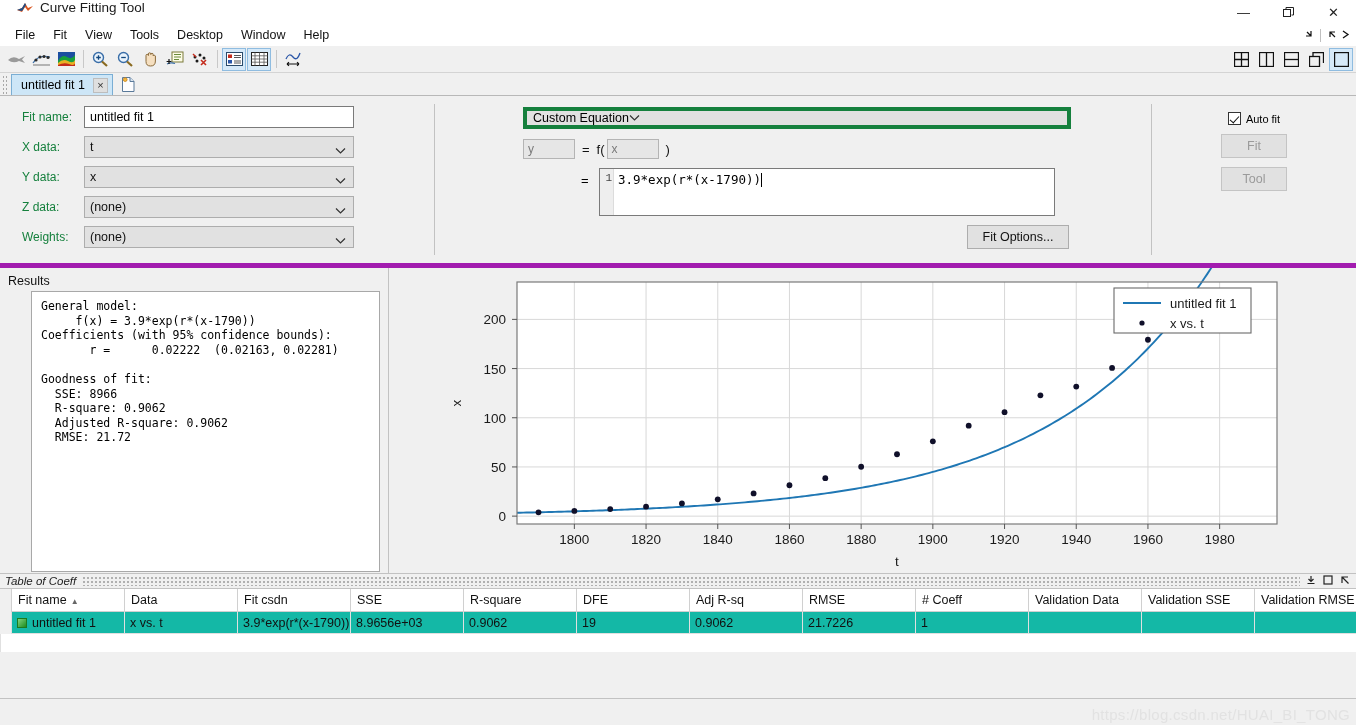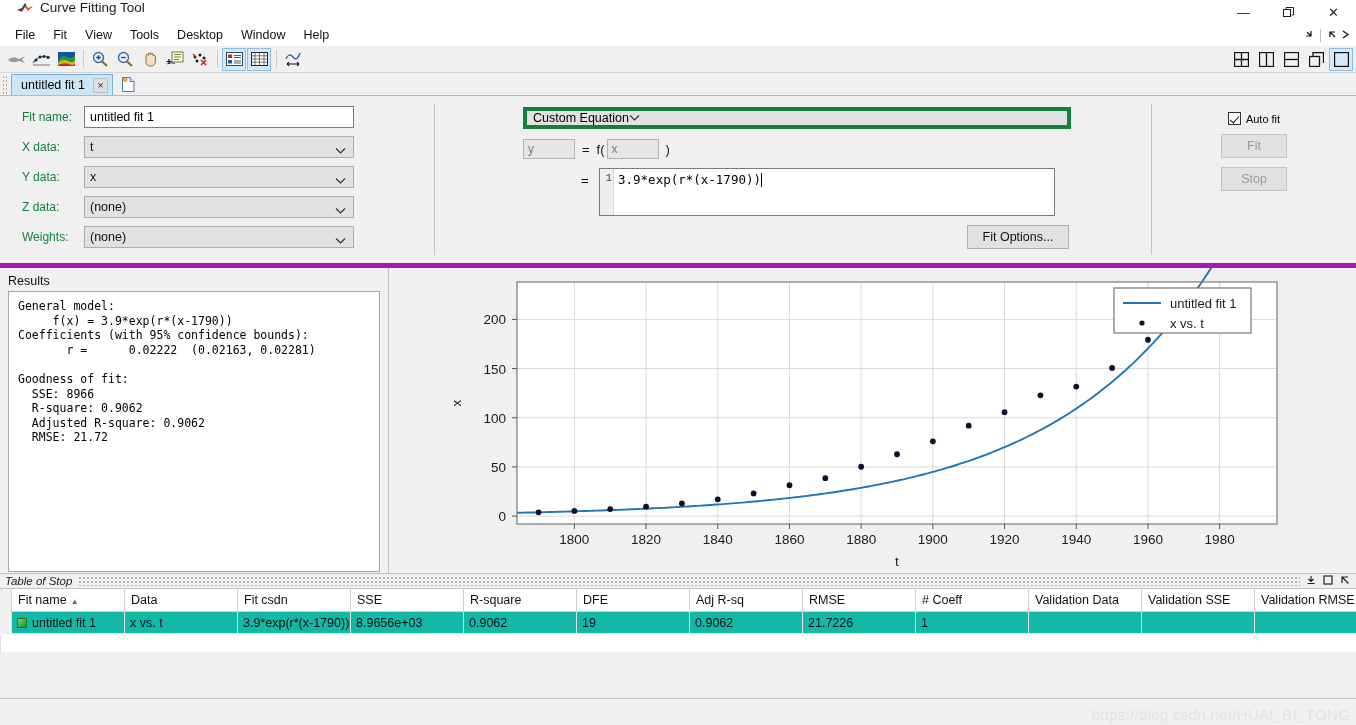--- a/index.html
+++ b/index.html
@@ -104,21 +104,21 @@
            border:1px solid #c4c4c4; color:#9a9a9a; font-size:12.5px;
            display:flex; align-items:center; justify-content:center; }
 
   
   .midarea { height:310px; display:flex; background:#f0f0f0; border-top:5px solid #a21caf; }
   .results-pane { width:388px; padding:6px 8px 6px 8px; }
   .results-title { font-size:12.5px; color:#111; margin-bottom:3px; }
   .results-box { height:281px; background:#fff; border:1px solid #a8a8a8;
                  padding:7px 9px; font-family:"DejaVu Sans Mono", monospace;
                  font-size:11.5px; line-height:14.6px; color:#000; white-space:pre;
-                 overflow:hidden; }
+                 overflow:hidden;margin-left:23px; }
   .plot-pane { flex:1; border-left:1px solid #c2c2c2; position:relative; background:#f0f0f0; }
 
   
   .plot-svg { display:block; }
 
   
   .tof-header { height:16px; background:#f0f0f0; display:flex; align-items:center;
                 border-top:1px solid #c2c2c2; border-bottom:1px solid #c2c2c2;
                 padding-left:5px; }
   .tof-title { font-style:italic; font-size:11.5px; color:#222; margin-right:6px; }
@@ -408,21 +408,21 @@
   </div>
 
   <div class="vdiv"></div>
 
   <div class="fp-right">
     <div class="autofit">
       <span class="cbox"></span>
       <span>Auto fit</span>
     </div>
     <div class="ftbtn">Fit</div>
-    <div class="ftbtn">Stop</div>
+    <div class="ftbtn">Tool</div>
   </div>
 </div>
 
 <div class="midarea">
 
   <div class="results-pane">
     <div class="results-title">Results</div>
     <div class="results-box">General model:
      f(x) = 3.9*exp(r*(x-1790))
 Coefficients (with 95% confidence bounds):
@@ -513,21 +513,21 @@
         <rect x="725" y="20" width="137" height="45" fill="#ffffff" stroke="#6a6a6a" stroke-width="1.1"></rect>
         <line x1="734" y1="35" x2="772" y2="35" stroke="#1f77b4" stroke-width="1.9"></line>
         <text x="781" y="40" text-anchor="start" font-family="&quot;Liberation Sans&quot;, sans-serif" font-size="13" fill="#1a1a1a">untitled fit 1</text>
         <circle cx="753" cy="55" r="2.6" fill="#10102a"></circle>
         <text x="781" y="60" text-anchor="start" font-family="&quot;Liberation Sans&quot;, sans-serif" font-size="13" fill="#1a1a1a">x vs. t</text>
       </svg>
   </div>
 </div>
 
 <div class="tof-header">
-  <span class="tof-title">Table of Stop</span>
+  <span class="tof-title">Table of Coeff</span>
   <span class="tof-dots"></span>
   <span class="tof-icons">
     <span>
       <svg width="10" height="10" viewBox="0 0 10 10">
           <path d="M5 1 V6 M2.5 4 L5 6.5 L7.5 4 M1.5 8.5 H8.5" stroke="#222" fill="none" stroke-width="1.2"></path>
         </svg>
     </span>
     <span>
       <svg width="10" height="10" viewBox="0 0 10 10">
           <rect x="1" y="1" width="8" height="8" fill="none" stroke="#222" stroke-width="1.2"></rect>

